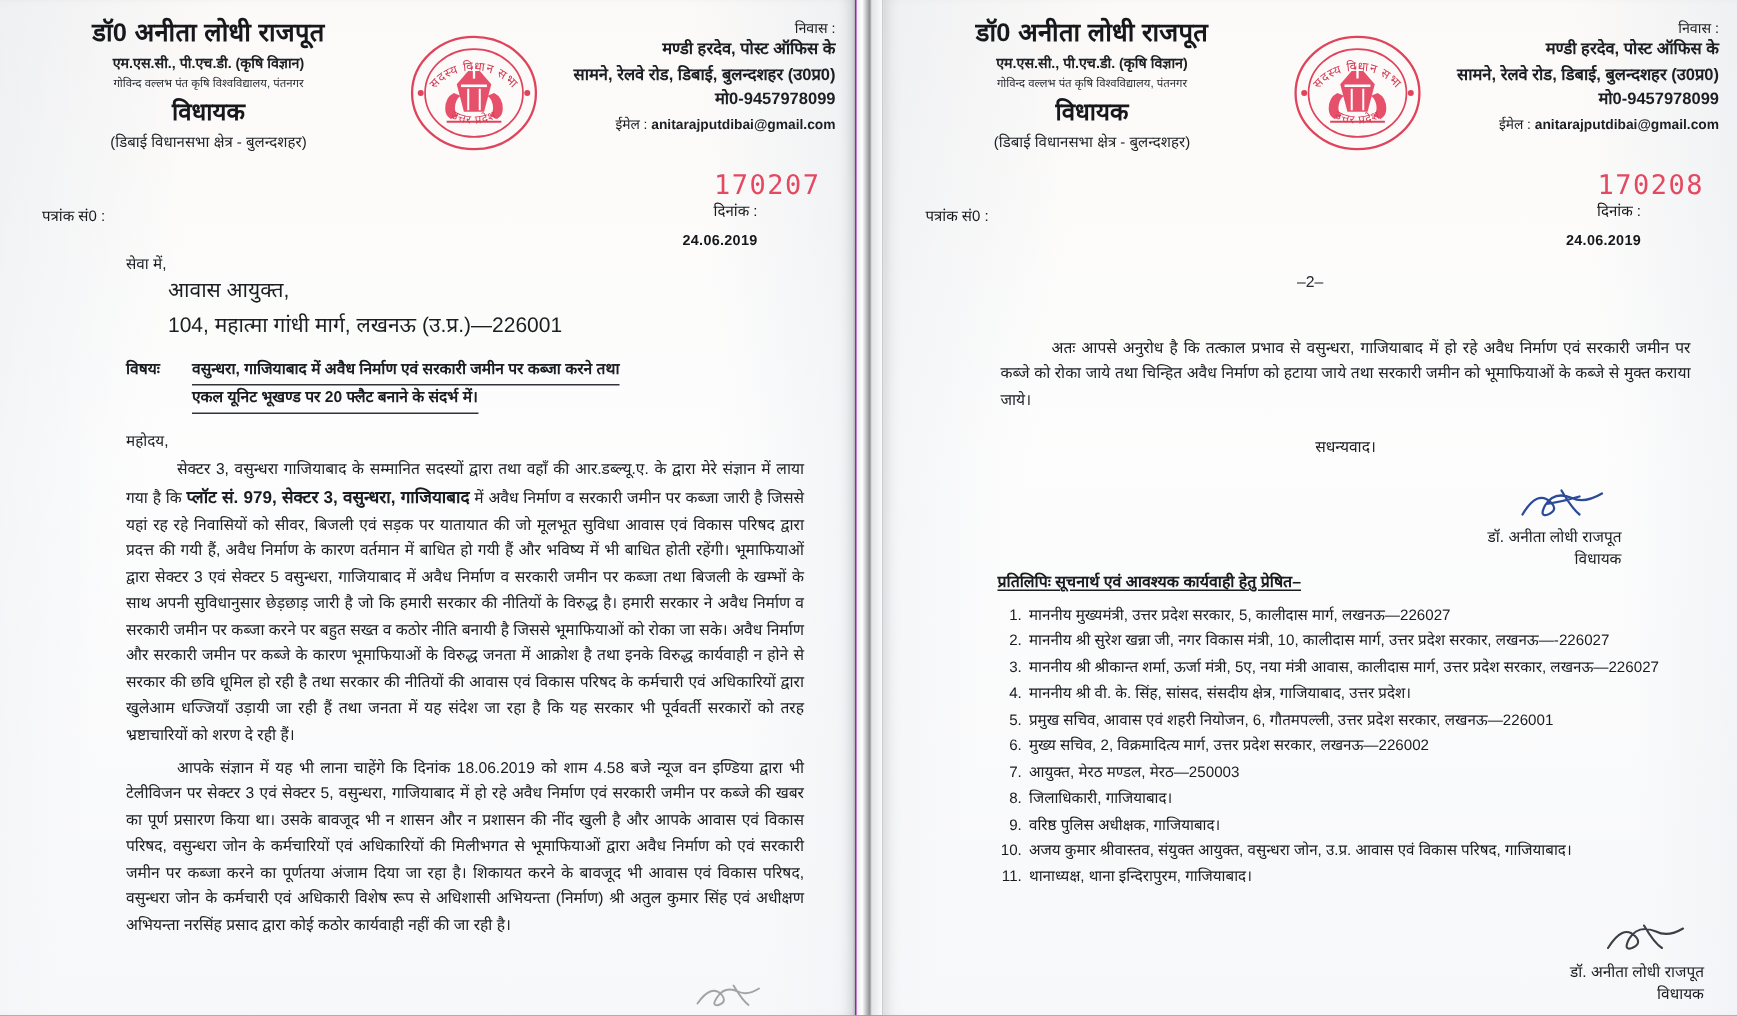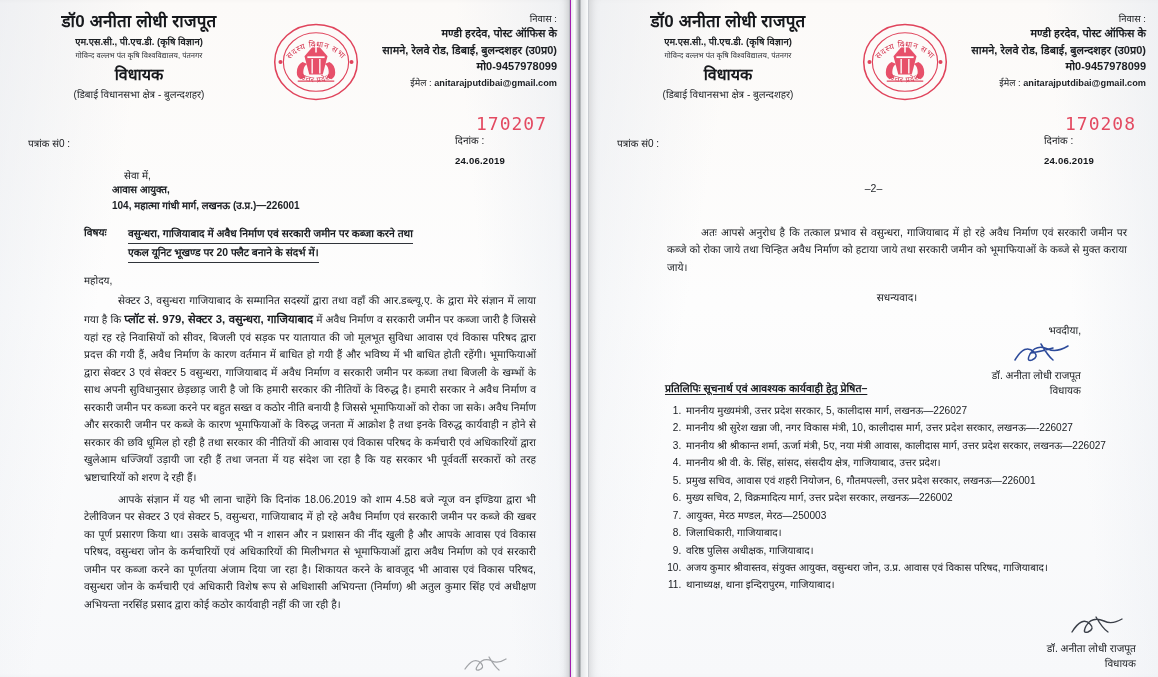--- a/index.html
+++ b/index.html
@@ -52,28 +52,28 @@
     color: #e23c55; margin-top: 9px; text-align: right; padding-right: 22px;
     opacity: .92;
   }
 
   
   .seal { position: absolute; left: 268px; top: 6px; width: 96px; height: 96px; }
   .seal svg { width: 96px; height: 96px; display: block; }
 
   
   .ref  { position: absolute; left: 28px; top: 136px; font-size: 10px; color: #16181c; }
-  .dtw  { position: absolute; right: 64px; top: 133px; text-align: left; }
+  .dtw  { position: absolute; right: 64px; top: 133px; text-align: right; }
   .dtw .l { font-size: 10px; color: #16181c; }
   .dtw .v { font-size: 9.6px; font-weight: bold; color: #14171b; margin-top: 8px; letter-spacing: .2px; }
 
   
   .body { position: absolute; left: 84px; top: 168px; width: 452px; color: #1a1d21; }
-  .to-l  { font-size: 10.2px; margin-left: 40px; }
-  .to-a  { font-size: 10px; line-height: 1.62; padding-left: 28px; font-weight: bold; }
+  .to-l  { font-size: 10.2px; }
+  .to-a  { font-size: 14px; line-height: 1.62; padding-left: 28px; }
   .subj  { display: flex; margin-top: 11px; font-size: 10.4px; }
   .subj .lab { font-weight: bold; width: 44px; flex: none; }
   .subj .txt { flex: 1; font-weight: bold; line-height: 1.72; }
   .subj .txt span { border-bottom: 1px solid #30343a; display: inline-block; }
   .sal  { font-size: 10.2px; margin-top: 10px; }
   .para { font-size: 10.4px; line-height: 1.68; text-align: justify; text-indent: 34px; margin-top: 5px; }
   .para b { font-weight: bold; font-size: 11.4px; }
 
   
   .pageno { position: absolute; left: 0; top: 182px; width: 100%; text-align: center; font-size: 10.5px; color: #25282d; }
@@ -243,21 +243,20 @@
       <div class="v">24.06.2019</div>
     </div>
 
     <div class="pageno">–2–</div>
 
     <div class="rbody">
       <div class="para">अतः आपसे अनुरोध है कि तत्काल प्रभाव से वसुन्धरा, गाजियाबाद में हो रहे अवैध निर्माण एवं सरकारी जमीन पर कब्जे को रोका जाये तथा चिन्हित अवैध निर्माण को हटाया जाये तथा सरकारी जमीन को भूमाफियाओं के कब्जे से मुक्त कराया जाये।</div>
       <div class="thanks">सधन्यवाद।</div>
 
       <div class="sigblk">
-        <div>भवदीया,</div>
         <svg class="ink" viewBox="0 0 74 26">
           <path d="M8 19 q10 -17 19 -8 q5 5 -2 8 q-6 2 -2 -6 q6 -10 18 -5 q8 4 20 -3 M34 3 q7 12 12 16 M24 12 q12 -2 22 -5" stroke="#2c4a9a" stroke-width="1.5" fill="none" stroke-linecap="round" stroke-linejoin="round"></path>
         </svg>
         <div class="nm2">डॉ. अनीता लोधी राजपूत</div>
         <div>विधायक</div>
       </div>
     </div>
 
     <div class="cclist">
       <div class="cc-h-wrap">

